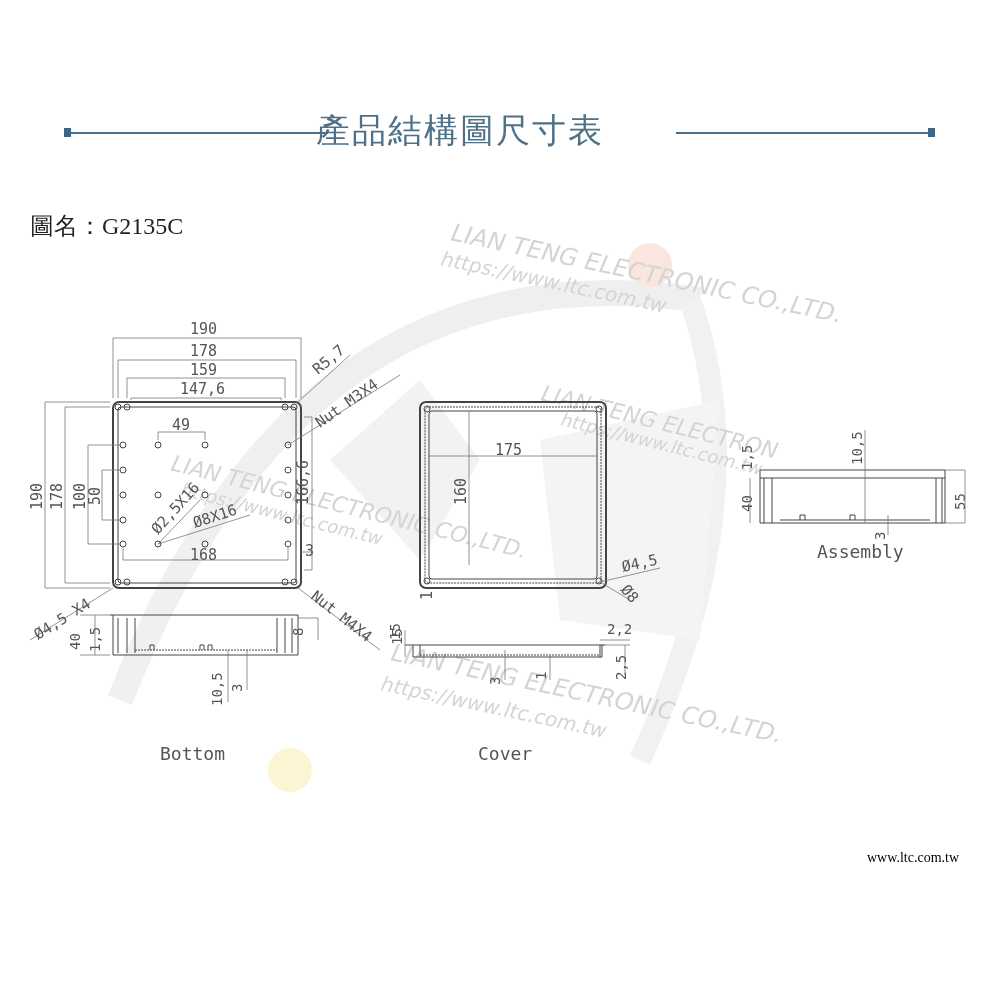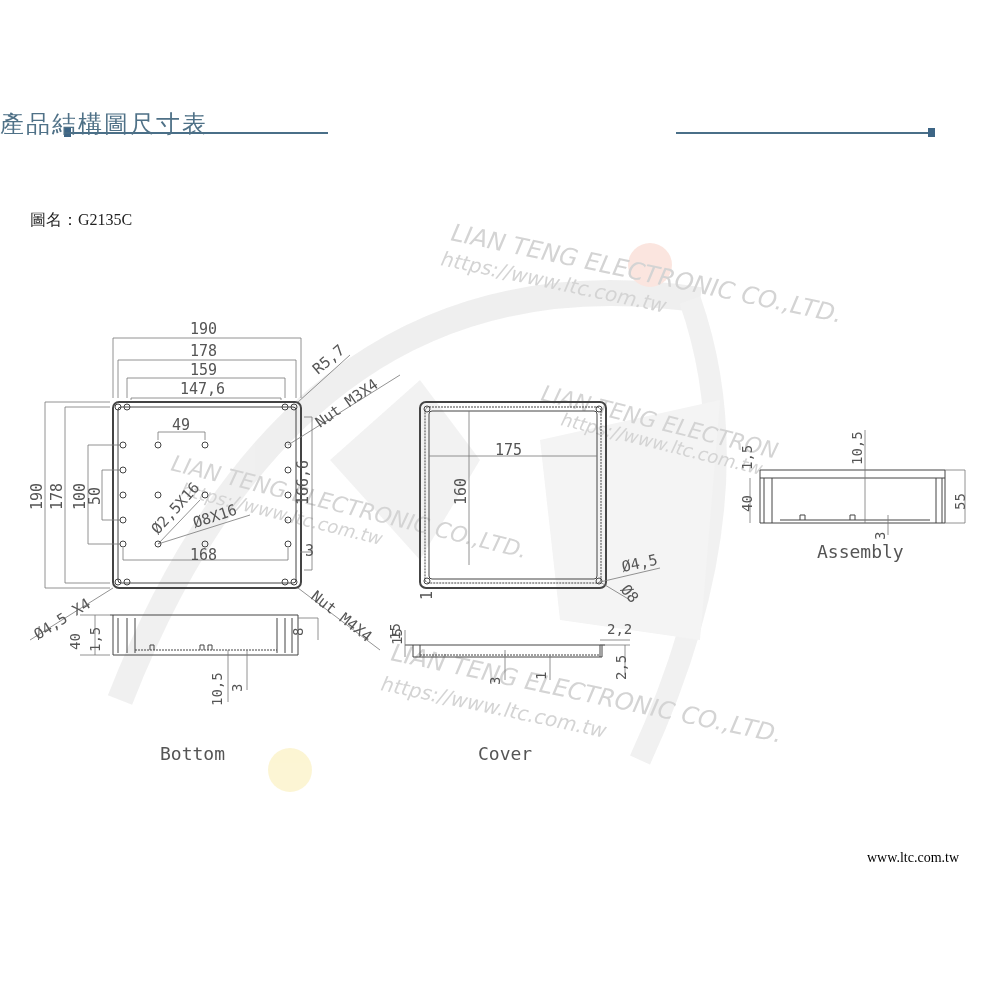--- a/index.html
+++ b/index.html
@@ -1,21 +1,21 @@
 <!DOCTYPE html>
 <html><head>
 <meta charset="utf-8">
 <style>
   html,body{margin:0;padding:0;background:#fff;}
   body{width:1000px;height:1000px;position:relative;overflow:hidden;font-family:"DejaVu Sans",sans-serif;}
   .abs{position:absolute;}
   .title-line{position:absolute;height:2px;background:#4a6f88;top:132px;}
   .title-cap{position:absolute;width:7px;height:9px;background:#3d6585;top:128px;}
-  .title{position:absolute;top:108px;left:0;width:920px;text-align:left;font-size:24px;color:#4f7187;letter-spacing:2px;font-family:"DejaVu Sans",sans-serif;font-weight:300;}
-  .figname{position:absolute;left:30px;top:210px;font-size:16px;color:#222;font-family:"Liberation Serif","DejaVu Serif",serif;}
+  .title{position:absolute;top:108px;left:0;width:920px;text-align:center;font-size:34px;color:#4f7187;letter-spacing:2px;font-family:"DejaVu Sans",sans-serif;font-weight:300;}
+  .figname{position:absolute;left:30px;top:210px;font-size:24px;color:#222;font-family:"Liberation Serif","DejaVu Serif",serif;}
   .url{position:absolute;left:867px;top:850px;font-size:14px;color:#000000;font-family:"Liberation Serif",serif;}
   svg text{font-family:"DejaVu Sans Mono",monospace;fill:#555;}
   .wm{font-family:"DejaVu Sans",sans-serif;font-style:italic;fill:#d4d4d4;}
 </style>
 </head>
 <body>
 
 <div class="title-cap" style="left:64px;"></div>
 <div class="title-line" style="left:70px;width:258px;"></div>
 <div class="title">產品結構圖尺寸表</div>

